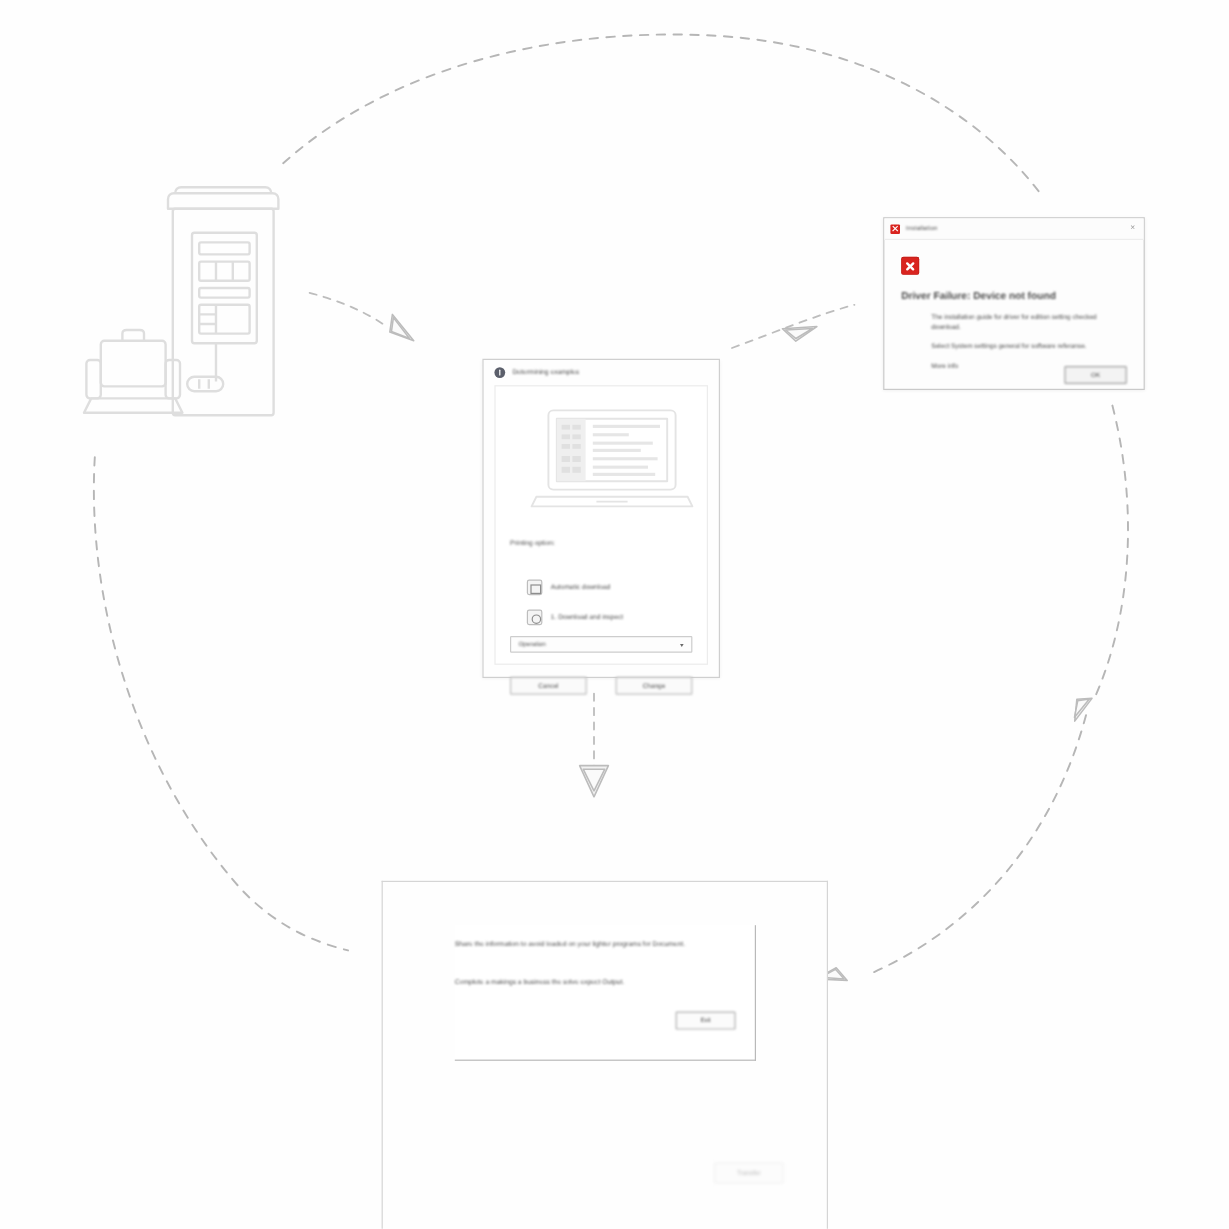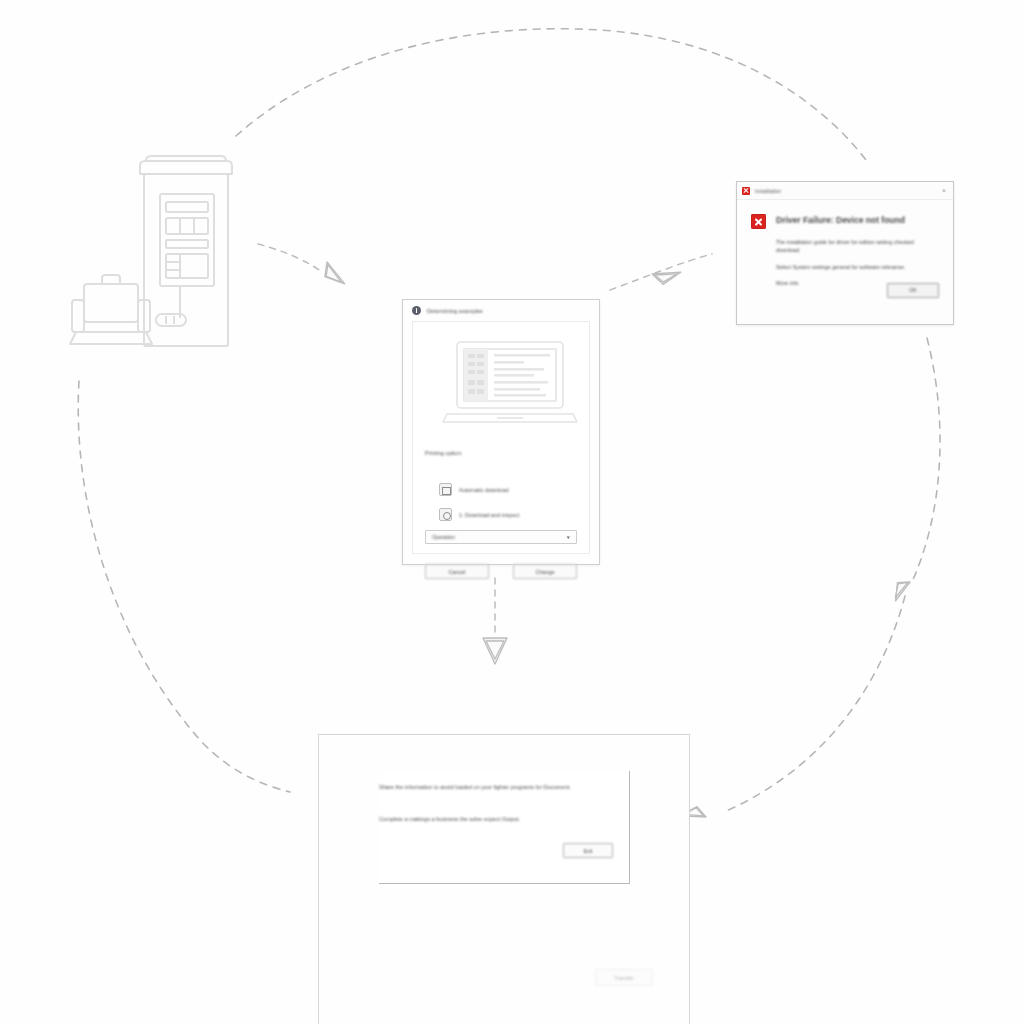--- a/index.html
+++ b/index.html
@@ -44,21 +44,21 @@
     content:"";position:absolute;left:1px;top:3.3px;width:6px;height:1.2px;background:#fff;
   }
   .err-appicon:before{transform:rotate(45deg);}
   .err-appicon:after{transform:rotate(-45deg);}
   .err-title{font-size:5px;letter-spacing:.2px;}
   .err-close{
     margin-left:auto;font-size:7px;color:#9a9a9a;line-height:1;
     padding:1px 2px;
   }
   .err-body{padding:13px 14px 8px 14px;position:relative;}
-  .err-head{display:flex;align-items:flex-start;gap:10px;}
+  .err-head{display:flex;align-items:flex-start;gap:10px;flex-direction:column;}
   .err-xicon{
     width:15px;height:15px;background:#d9241f;border-radius:2px;
     position:relative;flex:0 0 auto;margin-top:1px;
     box-shadow:0 0 0 .5px #b81c18 inset;
   }
   .err-xicon:before,.err-xicon:after{
     content:"";position:absolute;left:3px;top:6.8px;width:9px;height:1.9px;
     background:#fff;border-radius:1px;
   }
   .err-xicon:before{transform:rotate(45deg);}

